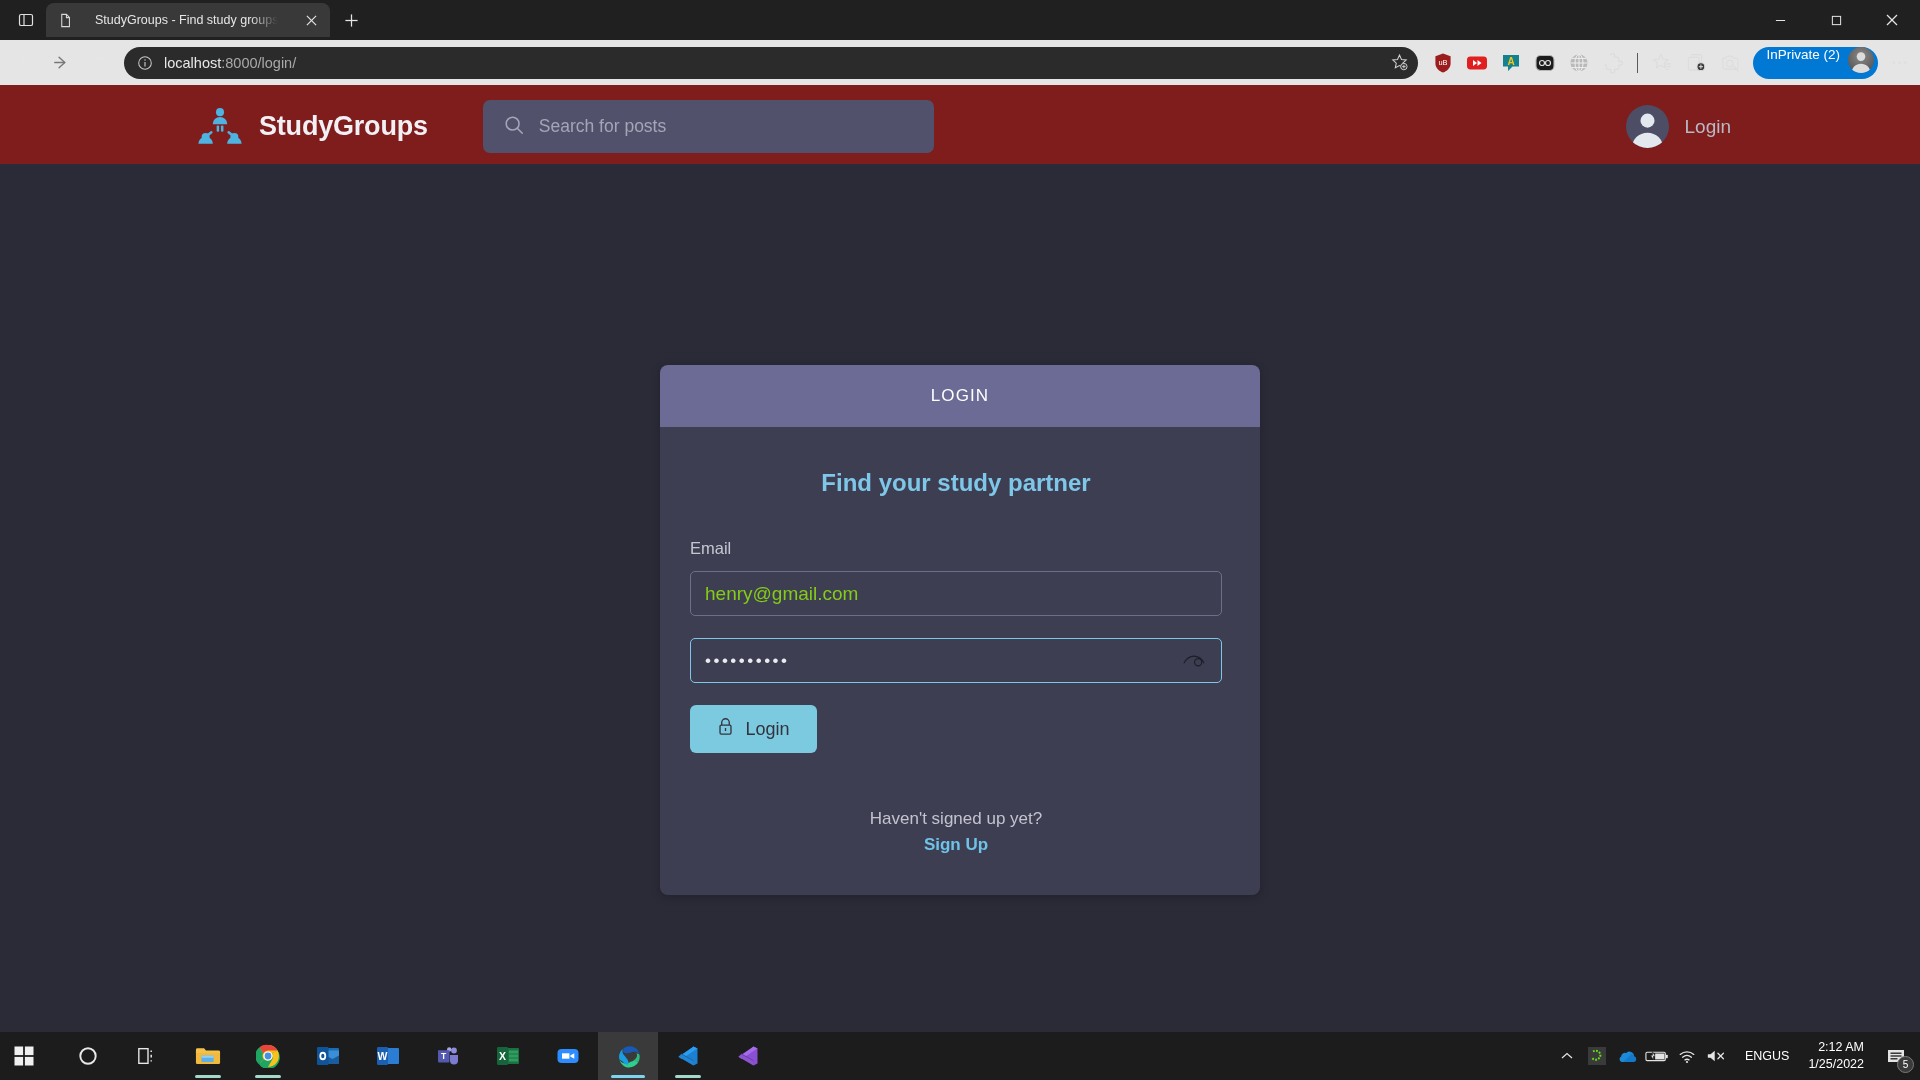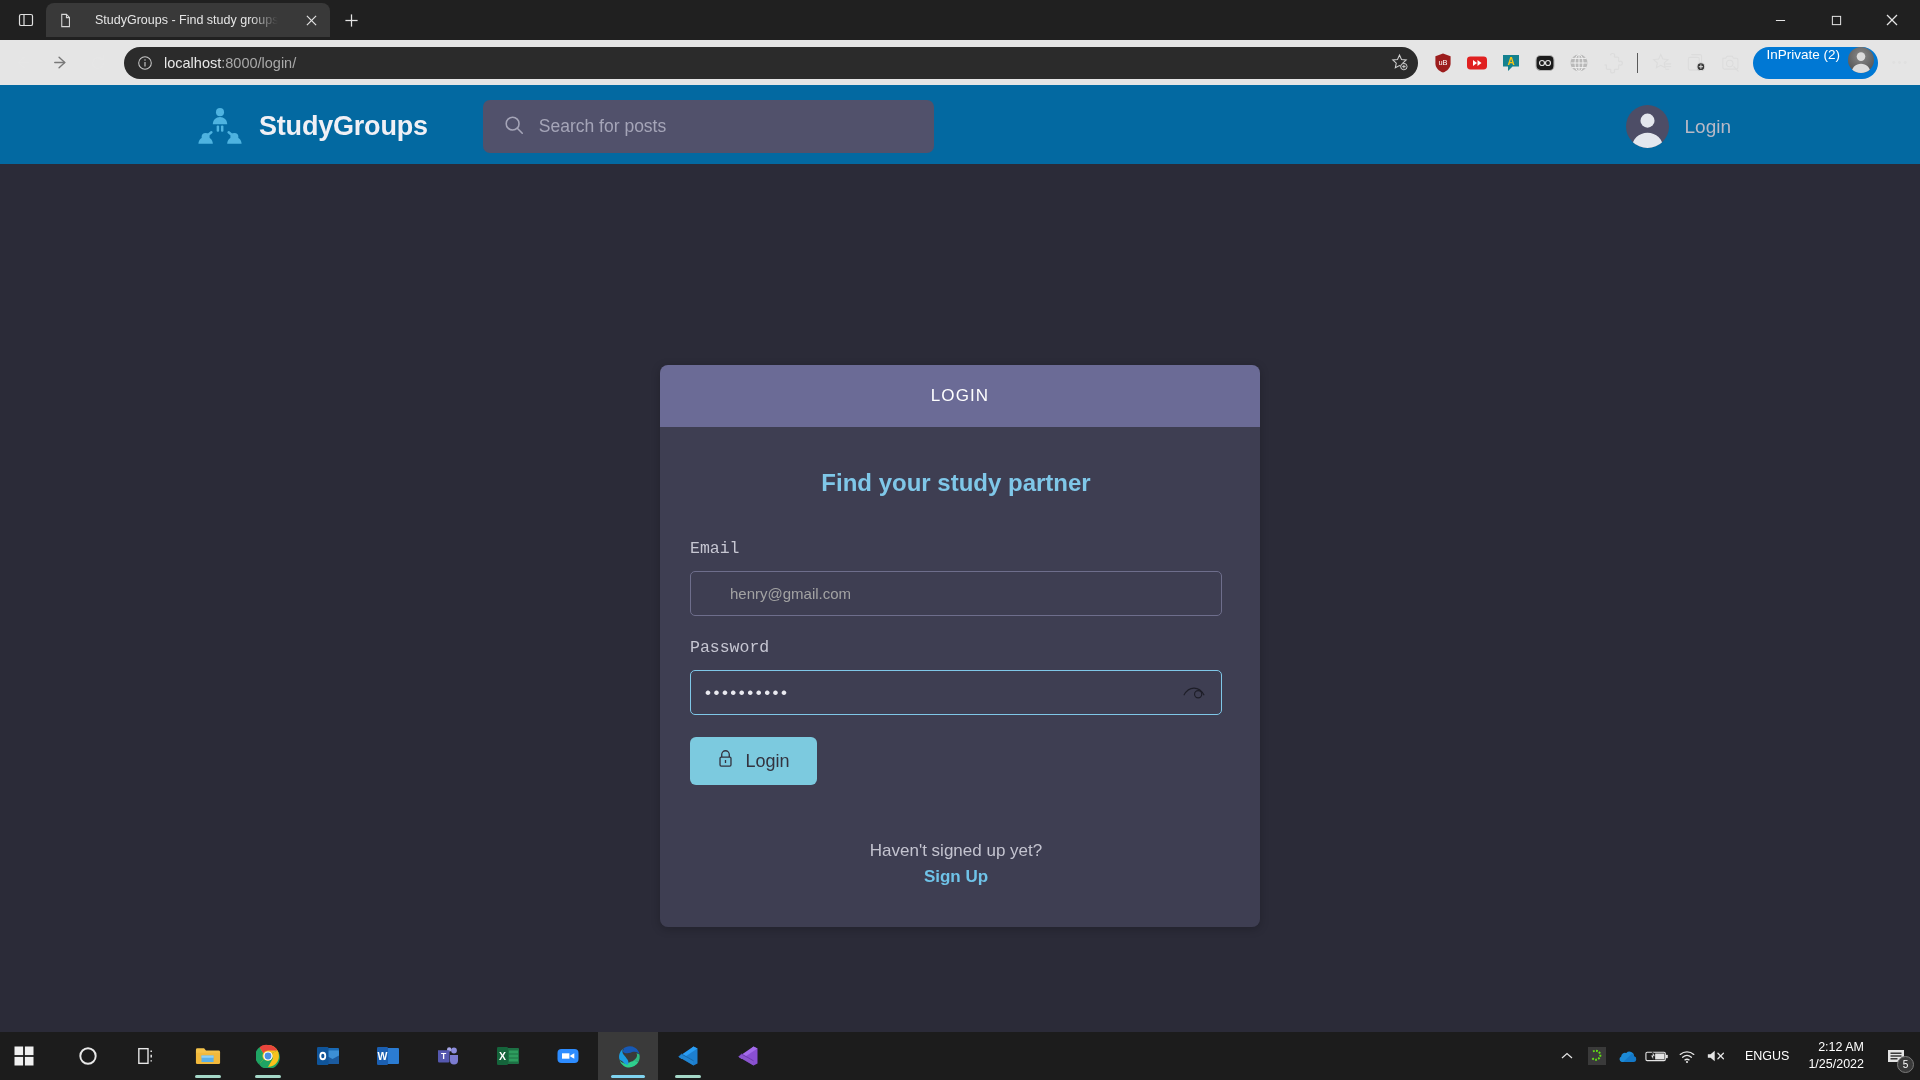--- a/index.html
+++ b/index.html
@@ -66,21 +66,21 @@
     width: 26px; height: 26px; border-radius: 50%;
     background: radial-gradient(circle at 50% 35%, #8a8a8a 0%, #5c5c5c 70%, #4a4a4a 100%);
     display: flex; align-items: flex-end; justify-content: center; overflow: hidden; flex: 0 0 26px;
   }
   .dots-btn { width: 34px; height: 34px; display: flex; align-items: center; justify-content: center; margin-left: 4px; flex: 0 0 34px; }
 
   
   .viewport { flex: 1 1 auto; background: #2b2b38; position: relative; overflow: hidden; }
 
   .appheader {
-    height: 79px; background: #0369a1; display: flex; align-items: center; padding: 4px 0 0 0;
+    height: 79px; background: #7f1d1d; display: flex; align-items: center; padding: 4px 0 0 0;
   }
   .brand { display: flex; align-items: center; gap: 16px; margin-left: 197px; }
   .brand-logo { width: 46px; height: 46px; flex: 0 0 46px; }
   .brand-name { color: #f0f0f5; font-size: 27px; font-weight: bold; letter-spacing: -0.2px; }
   .searchbox {
     width: 451px; height: 53px; background: #51516b; border-radius: 7px;
     display: flex; align-items: center; gap: 14px; padding: 0 20px; margin-left: 55px;
   }
   .search-ph { color: #a5a5b8; font-size: 17.5px; }
   .login-area { margin-left: auto; margin-right: 189px; display: flex; align-items: center; gap: 16px; }
@@ -97,27 +97,27 @@
   }
   .card-head {
     background: #6b6b96; height: 62px; display: flex; align-items: center; justify-content: center;
   }
   .card-head-txt { color: #ffffff; font-size: 17px; letter-spacing: 1.1px; }
   .card-body { background: #3e3e52; padding: 42px 38px 40px 30px; }
   .tagline {
     color: #7fc7e8; font-size: 24px; font-weight: bold; text-align: center; margin-bottom: 42px;
   }
   .field { margin-bottom: 22px; }
-  .flabel { color: #c6c6d2; font-size: 16.5px; display: block; margin-bottom: 13px; font-family: Liberation Mono, monospace; }
+  .flabel { color: #c6c6d2; font-size: 16.5px; display: block; margin-bottom: 13px; }
   .fbox {
     height: 45px; background: transparent; border: 1px solid #6e6e8c; border-radius: 5px;
     display: flex; align-items: center; padding: 0 14px; gap: 8px;
   }
   .fbox.focused { border-color: #7fc7e8; }
-  .fval { color: #a3a3a3; font-size: 15px; flex: 1 1 auto; margin-left: 25px; }
+  .fval { color: #84cc16; font-size: 19px; flex: 1 1 auto; }
   .fdots { color: #eaeaf0; font-size: 17px; letter-spacing: 2.5px; flex: 1 1 auto; }
   .eye-btn { width: 26px; height: 26px; display: flex; align-items: center; justify-content: center; flex: 0 0 26px; }
   .btn-login {
     margin-top: 20px; height: 48px; width: 127px; background: #7ccadf; border: none; border-radius: 6px;
     display: flex; align-items: center; justify-content: center; gap: 11px;
     color: #33333f; font-size: 18px; font-family: "Liberation Sans", sans-serif; cursor: pointer;
   }
   .signup-wrap { margin-top: 56px; text-align: center; }
   .signup-q { color: #c3c3cf; font-size: 17px; display: block; }
   .signup-a { color: #6fc3e8; font-size: 17px; font-weight: bold; display: inline-block; margin-top: 6px; }
@@ -401,21 +401,20 @@
         <div class="tagline">Find your study partner</div>
 
         <div class="field">
           <label class="flabel">Email</label>
           <div class="fbox">
             <span class="fval">henry@gmail.com</span>
           </div>
         </div>
 
         <div class="field">
-          <label class="flabel">Password</label>
           <div class="fbox focused">
             <span class="fdots">••••••••••</span>
             <span class="eye-btn">
               <svg width="24" height="20" viewBox="0 0 26 20">
                   <path d="M2 12.5C5 7 9 4.8 13 4.8s8 2.2 11 7.7" fill="none" stroke="#1e1e28" stroke-width="1.25"></path>
                   <circle cx="17.5" cy="11.4" r="3.9" fill="none" stroke="#1e1e28" stroke-width="1.25"></circle>
                 </svg>
             </span>
           </div>
         </div>

